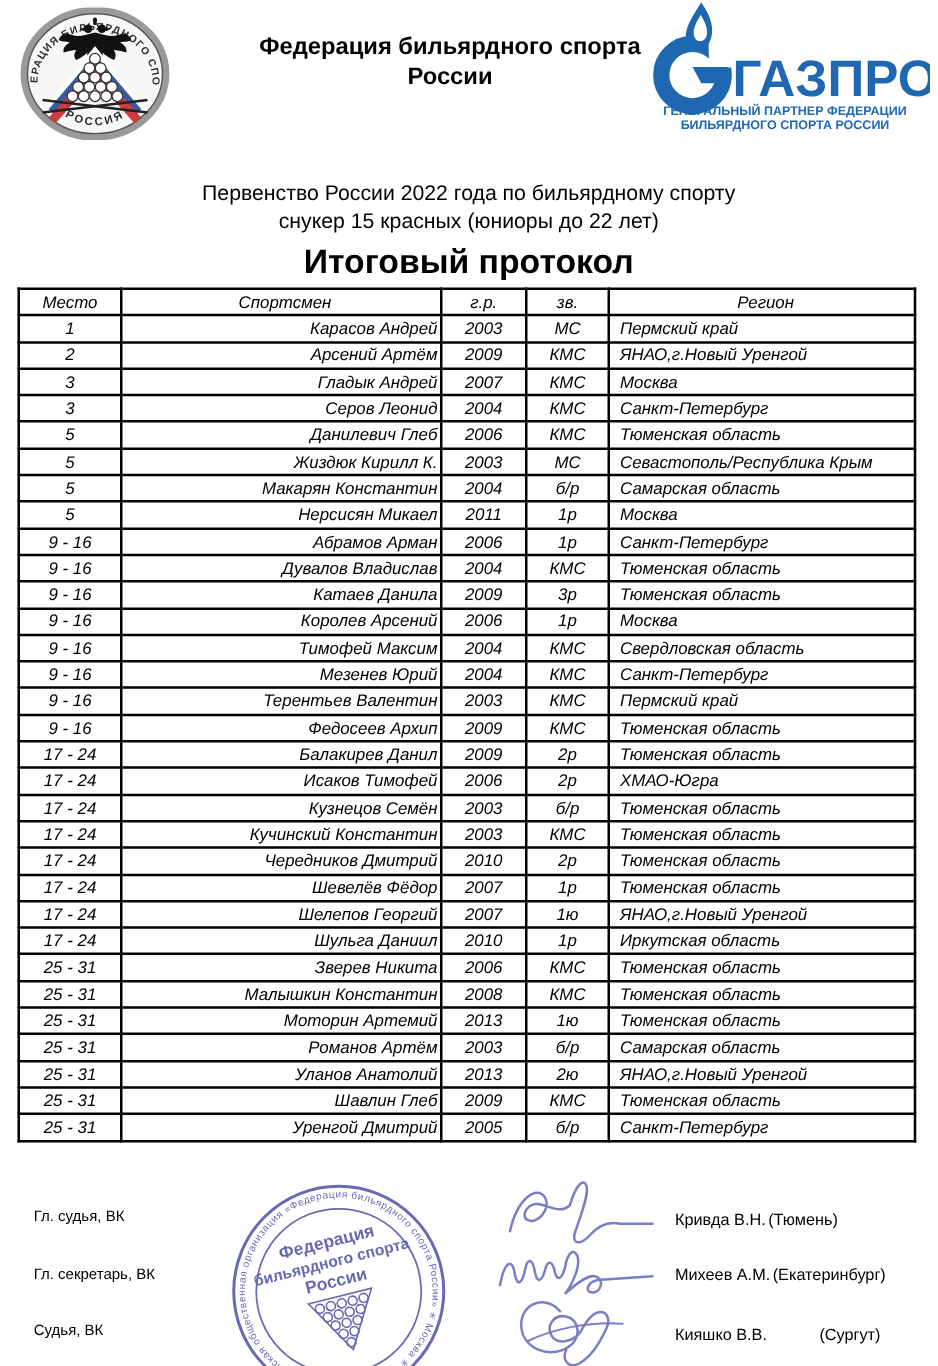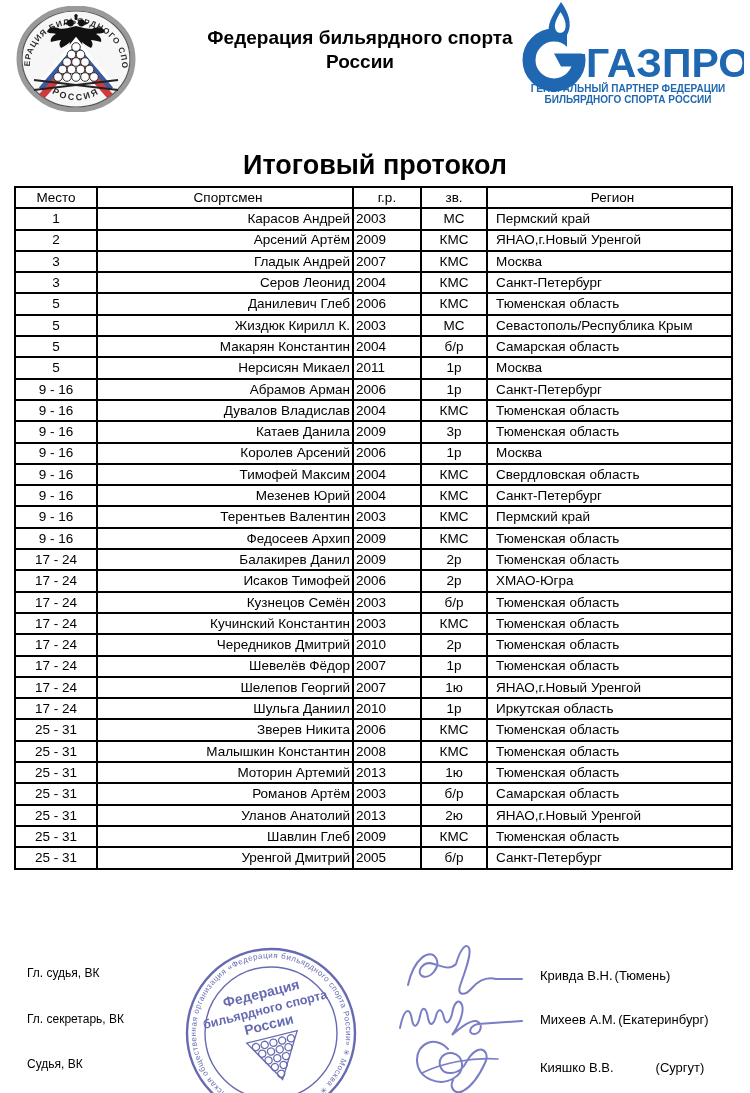--- a/index.html
+++ b/index.html
@@ -18,29 +18,30 @@
   
   .titles{padding-top:26px;text-align:center;}
   .titles .t-line{font-size:17px;line-height:22px;}
   .protocol{font-size:27px;font-weight:bold;line-height:32px;margin:5px 0 3px 0;}
   .venue{font-size:14px;line-height:17px;}
   
   table.results{
     border-collapse:collapse;table-layout:fixed;
     margin:5px 0 0 14px;width:719px;
     font-size:13.5px;
+    font-style:italic;
   }
   table.results th,table.results td{
     border:2px solid #000;height:19.3px;padding:0 2px;overflow:hidden;white-space:nowrap;
     font-weight:normal;line-height:1;
   }
   table.results th{text-align:center;}
   .col-place{width:76px;text-align:center;}
   .col-name{width:244px;text-align:right;padding-left:8px!important;}
-  .col-year{width:62px;}
+  .col-year{width:62px;text-align:center;}
   .col-rank{width:60px;text-align:center;}
   .col-region{text-align:left;padding-left:8px!important;}
   
   .footer{position:absolute;left:0;top:930px;width:750px;height:163px;}
   .role{position:absolute;left:27px;font-size:12px;}
   .role.r1{top:36px;} .role.r2{top:82px;} .role.r3{top:127px;}
   .signame{position:absolute;left:540px;font-size:13px;}
   .signame.r1{top:38px;} .signame.r2{top:82px;} .signame.r3{top:130px;}
   .signame .city{margin-left:2px;}
   .signame.r3 .city{margin-left:42px;}
@@ -125,20 +126,22 @@
         <path d="M49 2 C40 16 34 26 38 34 C41 41 52 41 56 33 C60 24 57 13 49 2 Z" fill="#1f67b1"></path>
         <path d="M48.5 12 C43.5 20 41.5 26 44 30.5 C46 34 51.5 33.5 53 29.5 C55 24.5 52.5 18 48.5 12 Z" fill="#fff"></path>
       </g>
       <text x="74" y="77" font-size="41" font-weight="bold" fill="#1f67b1" letter-spacing="0">ГАЗПРОМ</text>
       <text x="116" y="92" font-size="10" font-weight="bold" fill="#1f67b1" text-anchor="middle">ГЕНЕРАЛЬНЫЙ ПАРТНЕР ФЕДЕРАЦИИ</text>
       <text x="116" y="103" font-size="10" font-weight="bold" fill="#1f67b1" text-anchor="middle">БИЛЬЯРДНОГО СПОРТА РОССИИ</text>
     </svg>
   </div>
 
   <div class="titles">
+    <div class="t-line">Первенство России 2022 года по бильярдному спорту</div>
+    <div class="t-line">снукер 15 красных (юниоры до 22 лет)</div>
     <div class="protocol">Итоговый протокол</div>
   </div>
 
   <table class="results">
     <thead>
       <tr>
         <th class="col-place">Место</th>
         <th class="col-name">Спортсмен</th>
         <th class="col-year">г.р.</th>
         <th class="col-rank">зв.</th>

